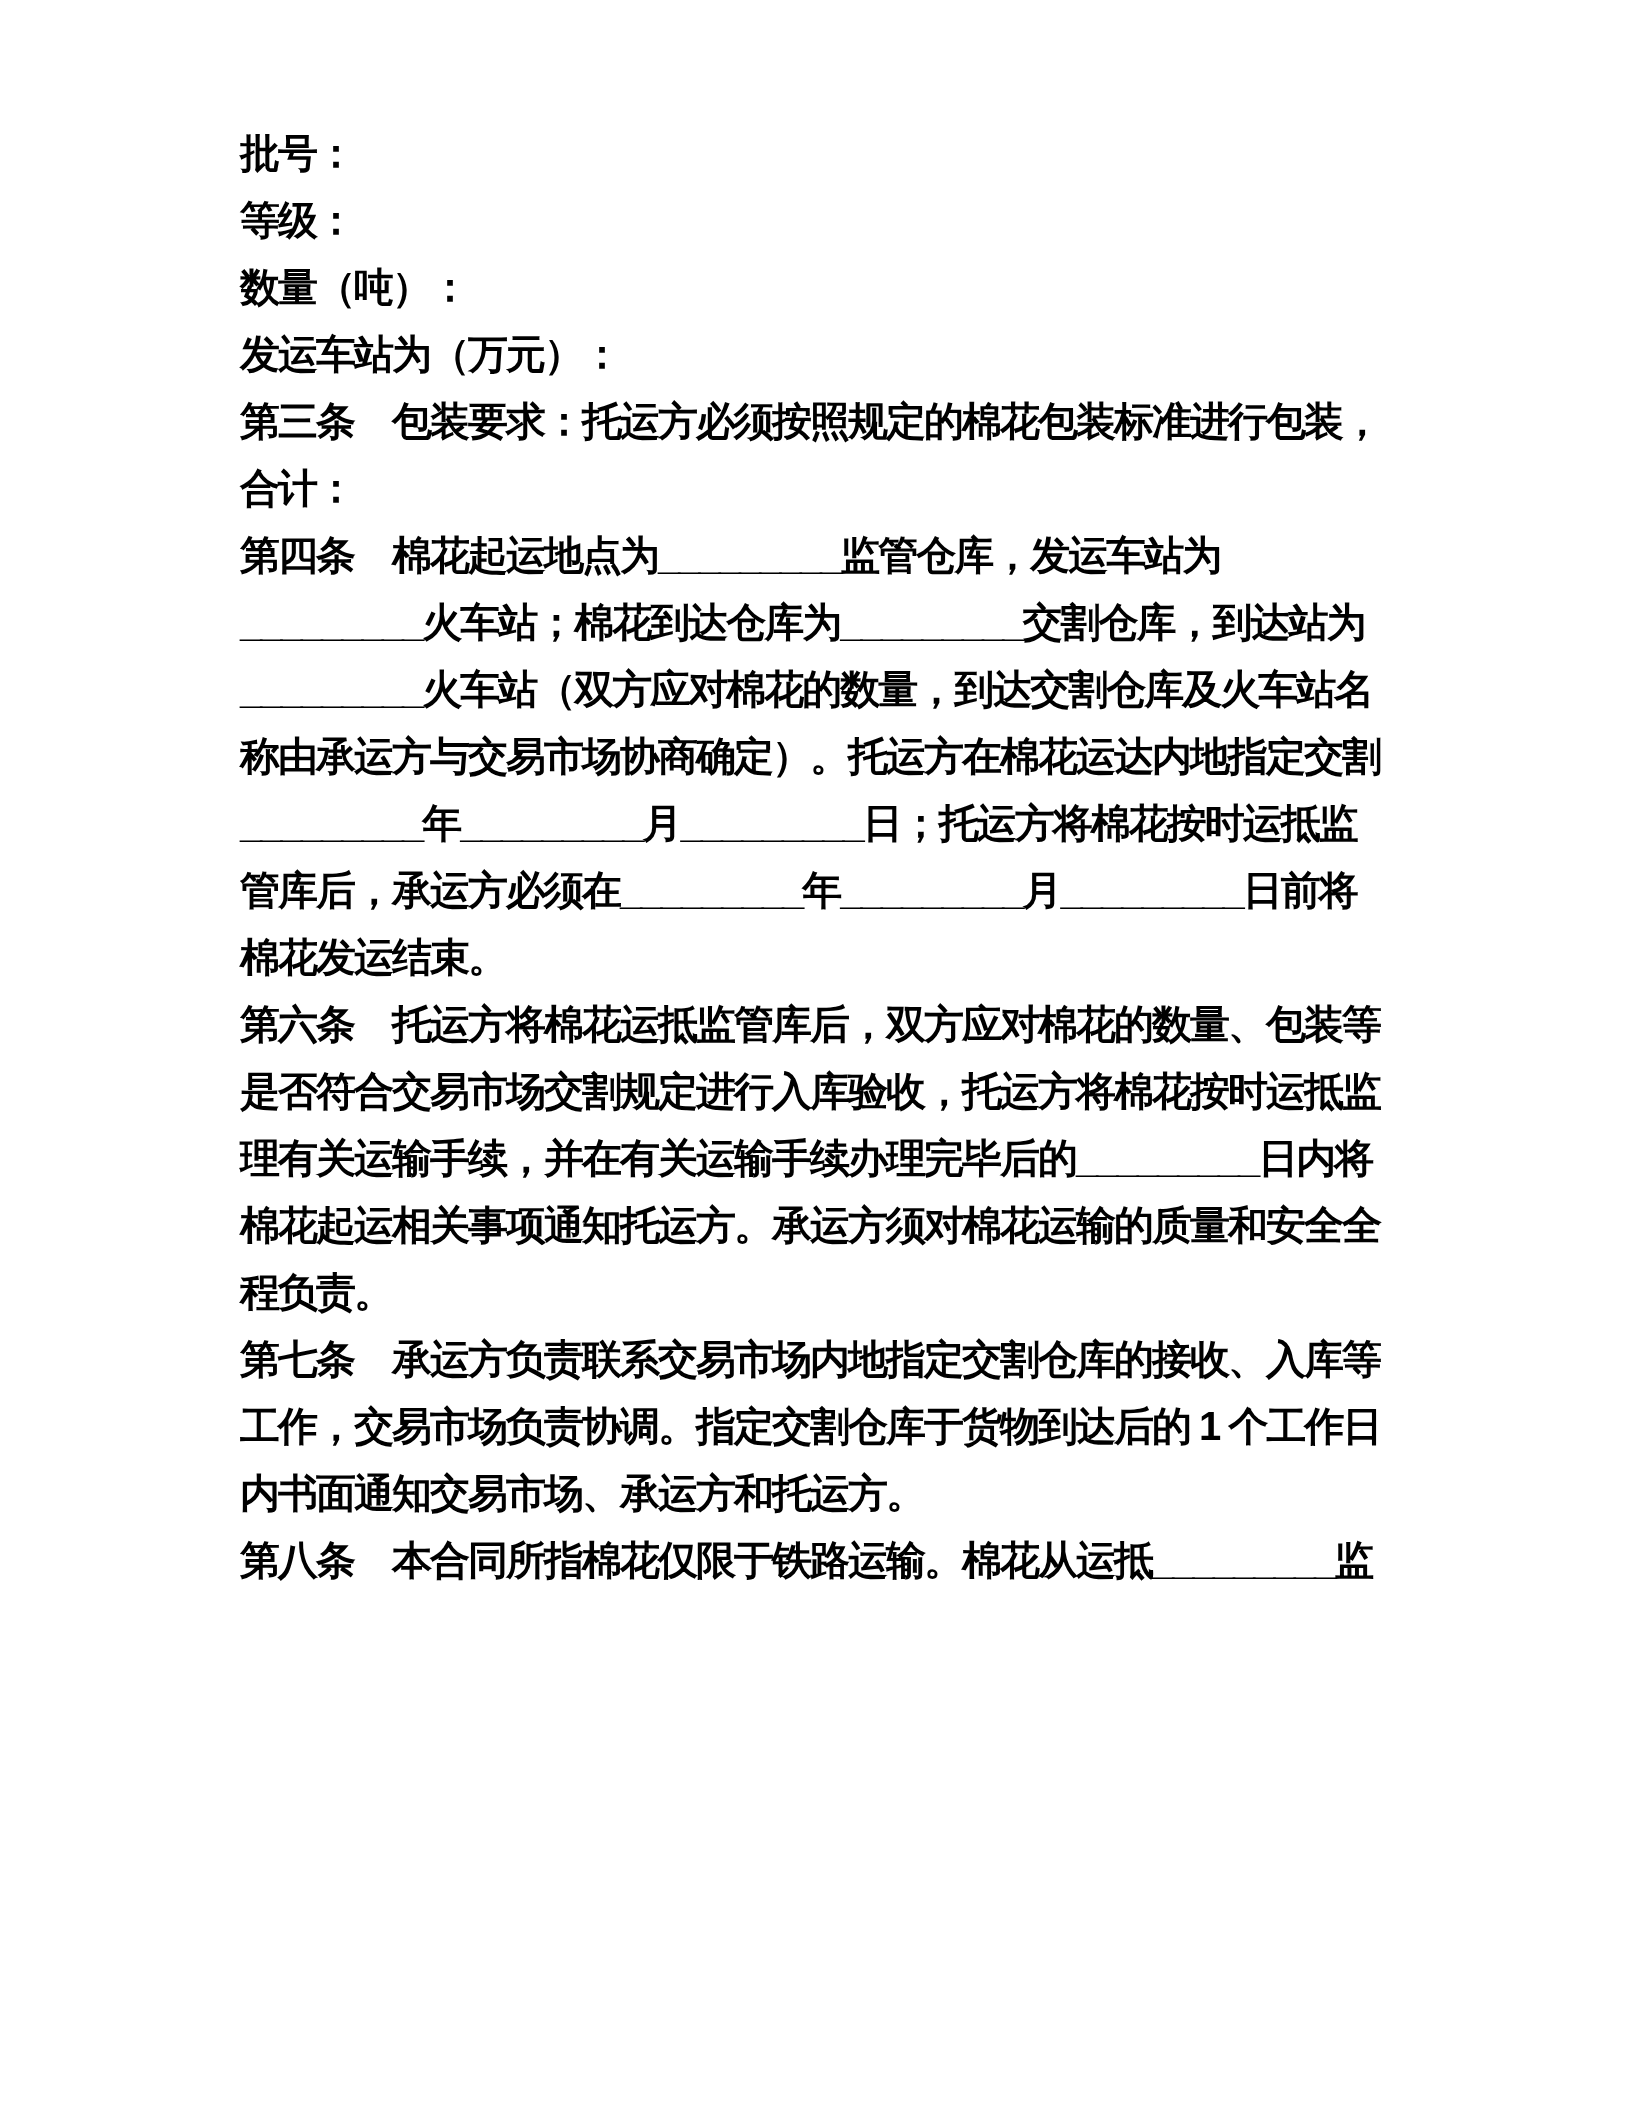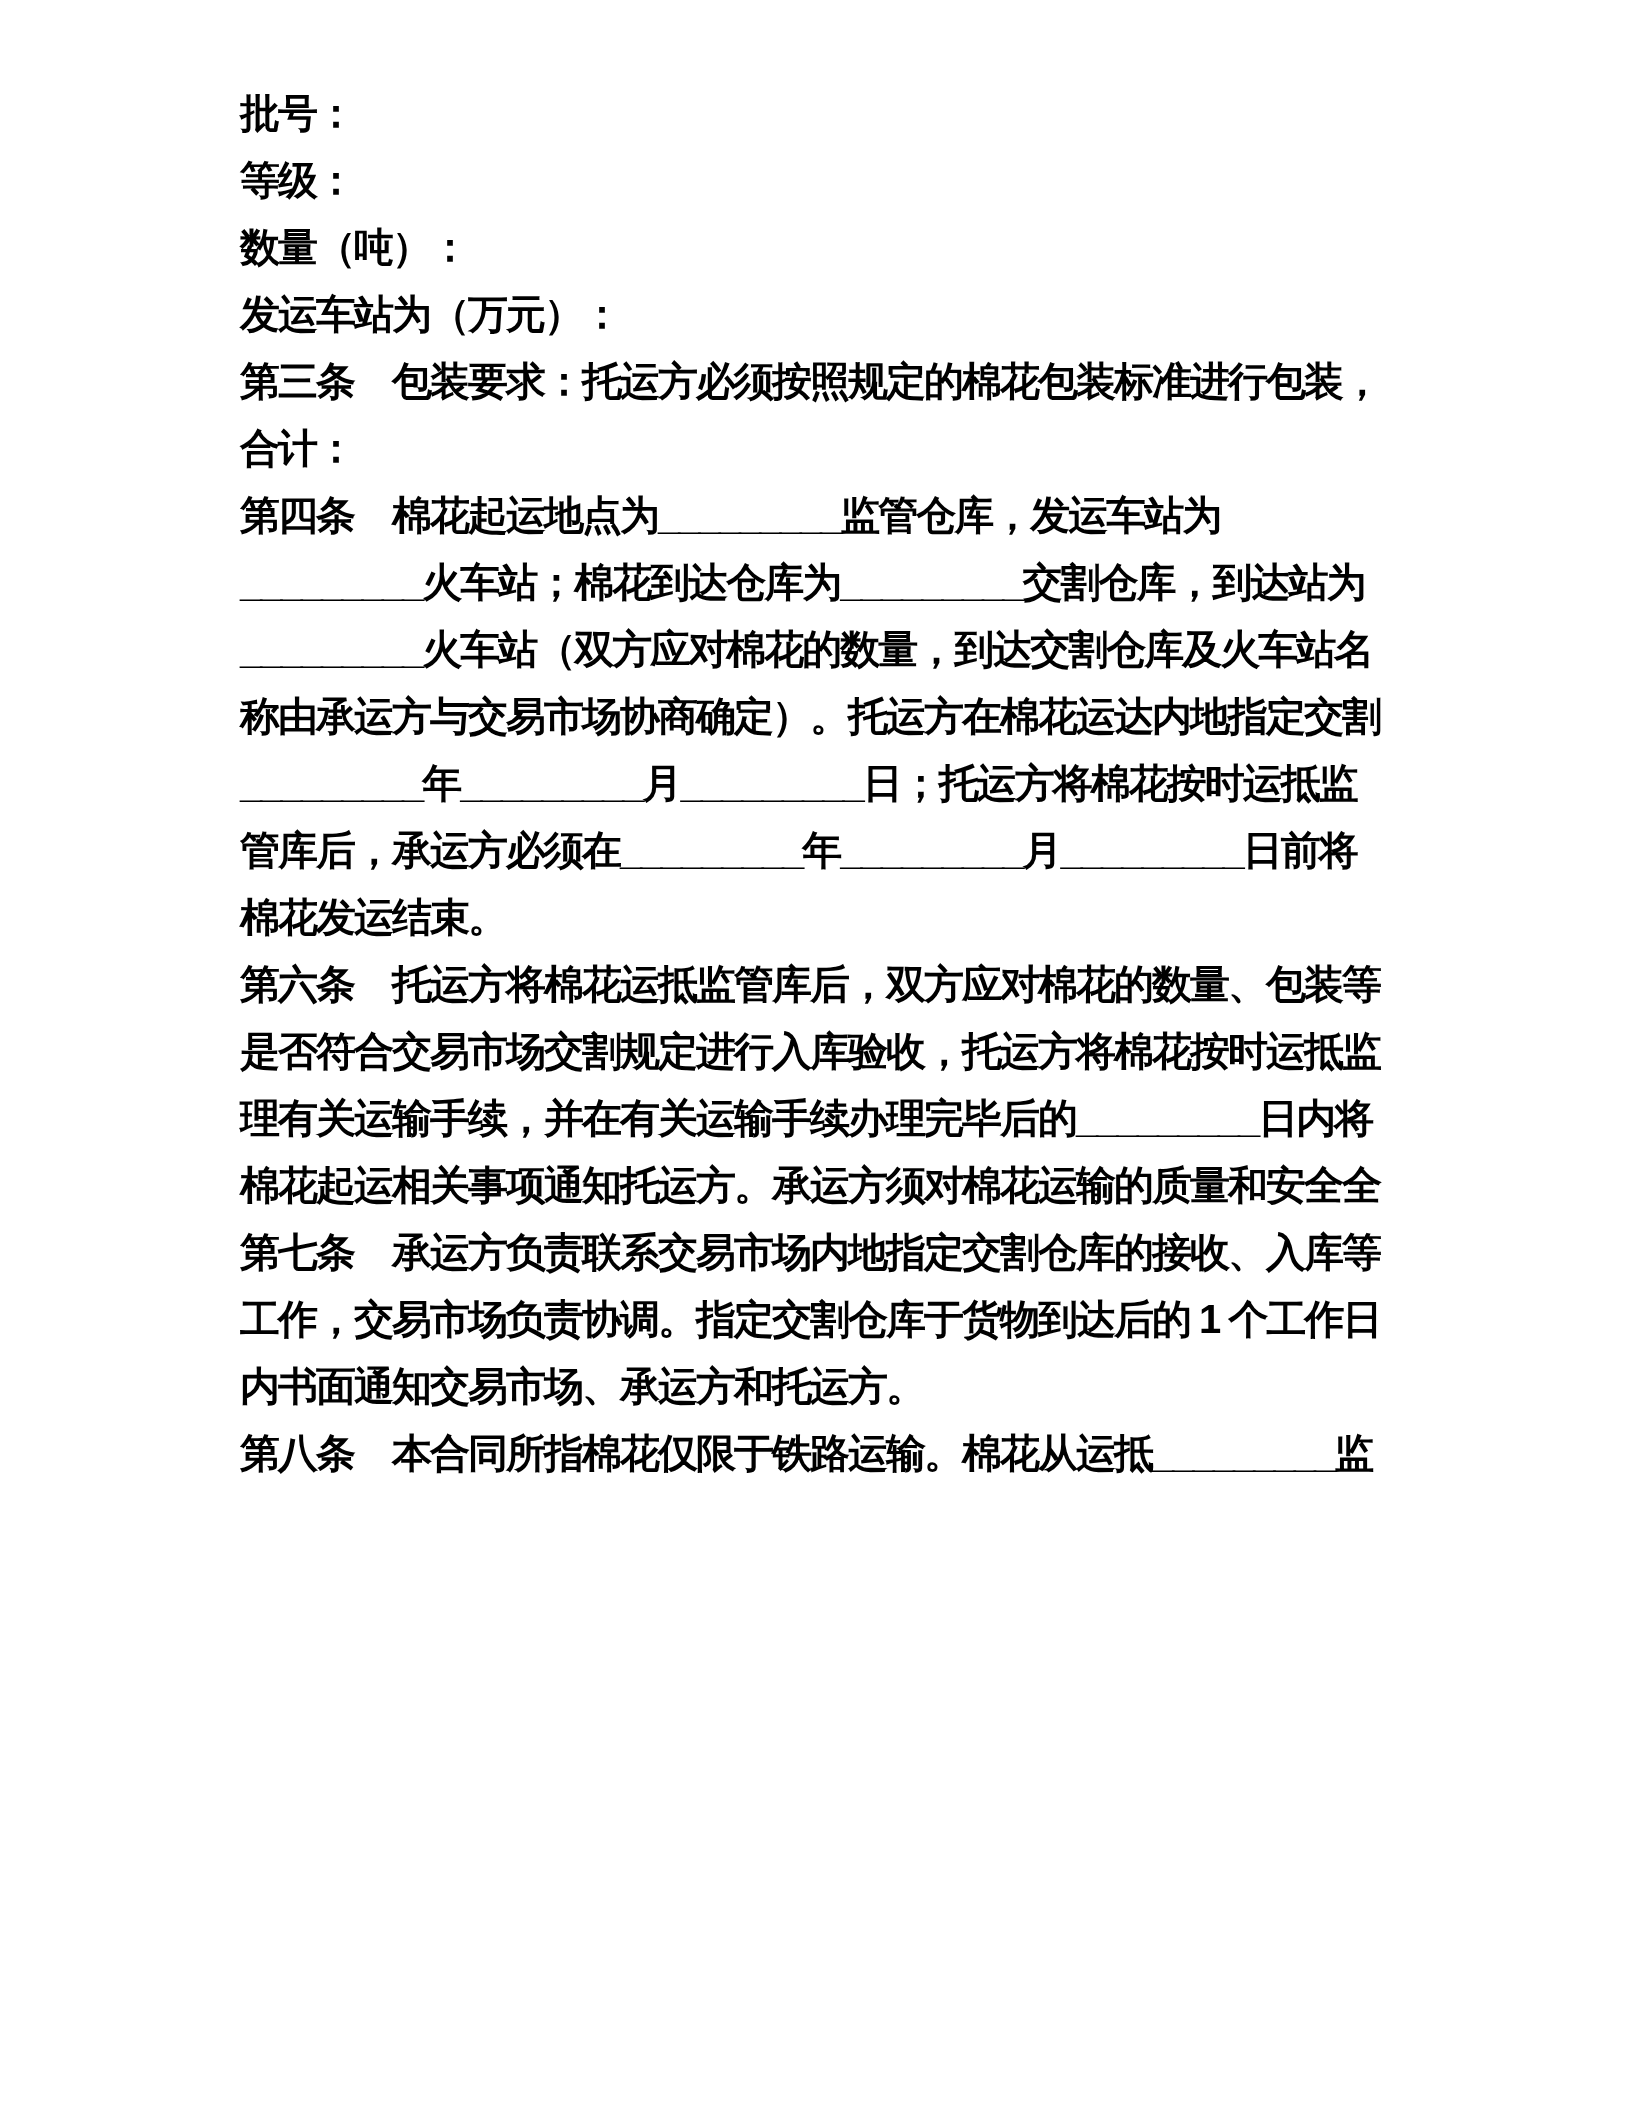--- a/index.html
+++ b/index.html
@@ -9,21 +9,21 @@
   body {
     width: 1632px;
     height: 2112px;
     background: #ffffff;
     overflow: hidden;
   }
   .page {
     box-sizing: border-box;
     width: 1632px;
     height: 2112px;
-    padding: 80px 230px 0 240px;
+    padding: 120px 230px 0 240px;
     background: #ffffff;
     font-family: "Liberation Sans", "DejaVu Sans", sans-serif;
     font-weight: 700;
     color: #000000;
   }
   .line {
     height: 67px;
     line-height: 67px;
     font-size: 40px;
     letter-spacing: -2px;
@@ -45,17 +45,18 @@
   <div class="line">_________火车站；棉花到达仓库为_________交割仓库，到达站为</div>
   <div class="line">_________火车站（双方应对棉花的数量，到达交割仓库及火车站名</div>
   <div class="line">称由承运方与交易市场协商确定）。托运方在棉花运达内地指定交割</div>
   <div class="line">_________年_________月_________日；托运方将棉花按时运抵监</div>
   <div class="line">管库后，承运方必须在_________年_________月_________日前将</div>
   <div class="line">棉花发运结束。</div>
   <div class="line">第六条　托运方将棉花运抵监管库后，双方应对棉花的数量、包装等</div>
   <div class="line">是否符合交易市场交割规定进行入库验收，托运方将棉花按时运抵监</div>
   <div class="line">理有关运输手续，并在有关运输手续办理完毕后的_________日内将</div>
   <div class="line">棉花起运相关事项通知托运方。承运方须对棉花运输的质量和安全全</div>
+  <div class="line">程负责。</div>
   <div class="line">第七条　承运方负责联系交易市场内地指定交割仓库的接收、入库等</div>
   <div class="line">工作，交易市场负责协调。指定交割仓库于货物到达后的 1 个工作日</div>
   <div class="line">内书面通知交易市场、承运方和托运方。</div>
   <div class="line">第八条　本合同所指棉花仅限于铁路运输。棉花从运抵_________监</div>
 </div>
 
 </body></html>

